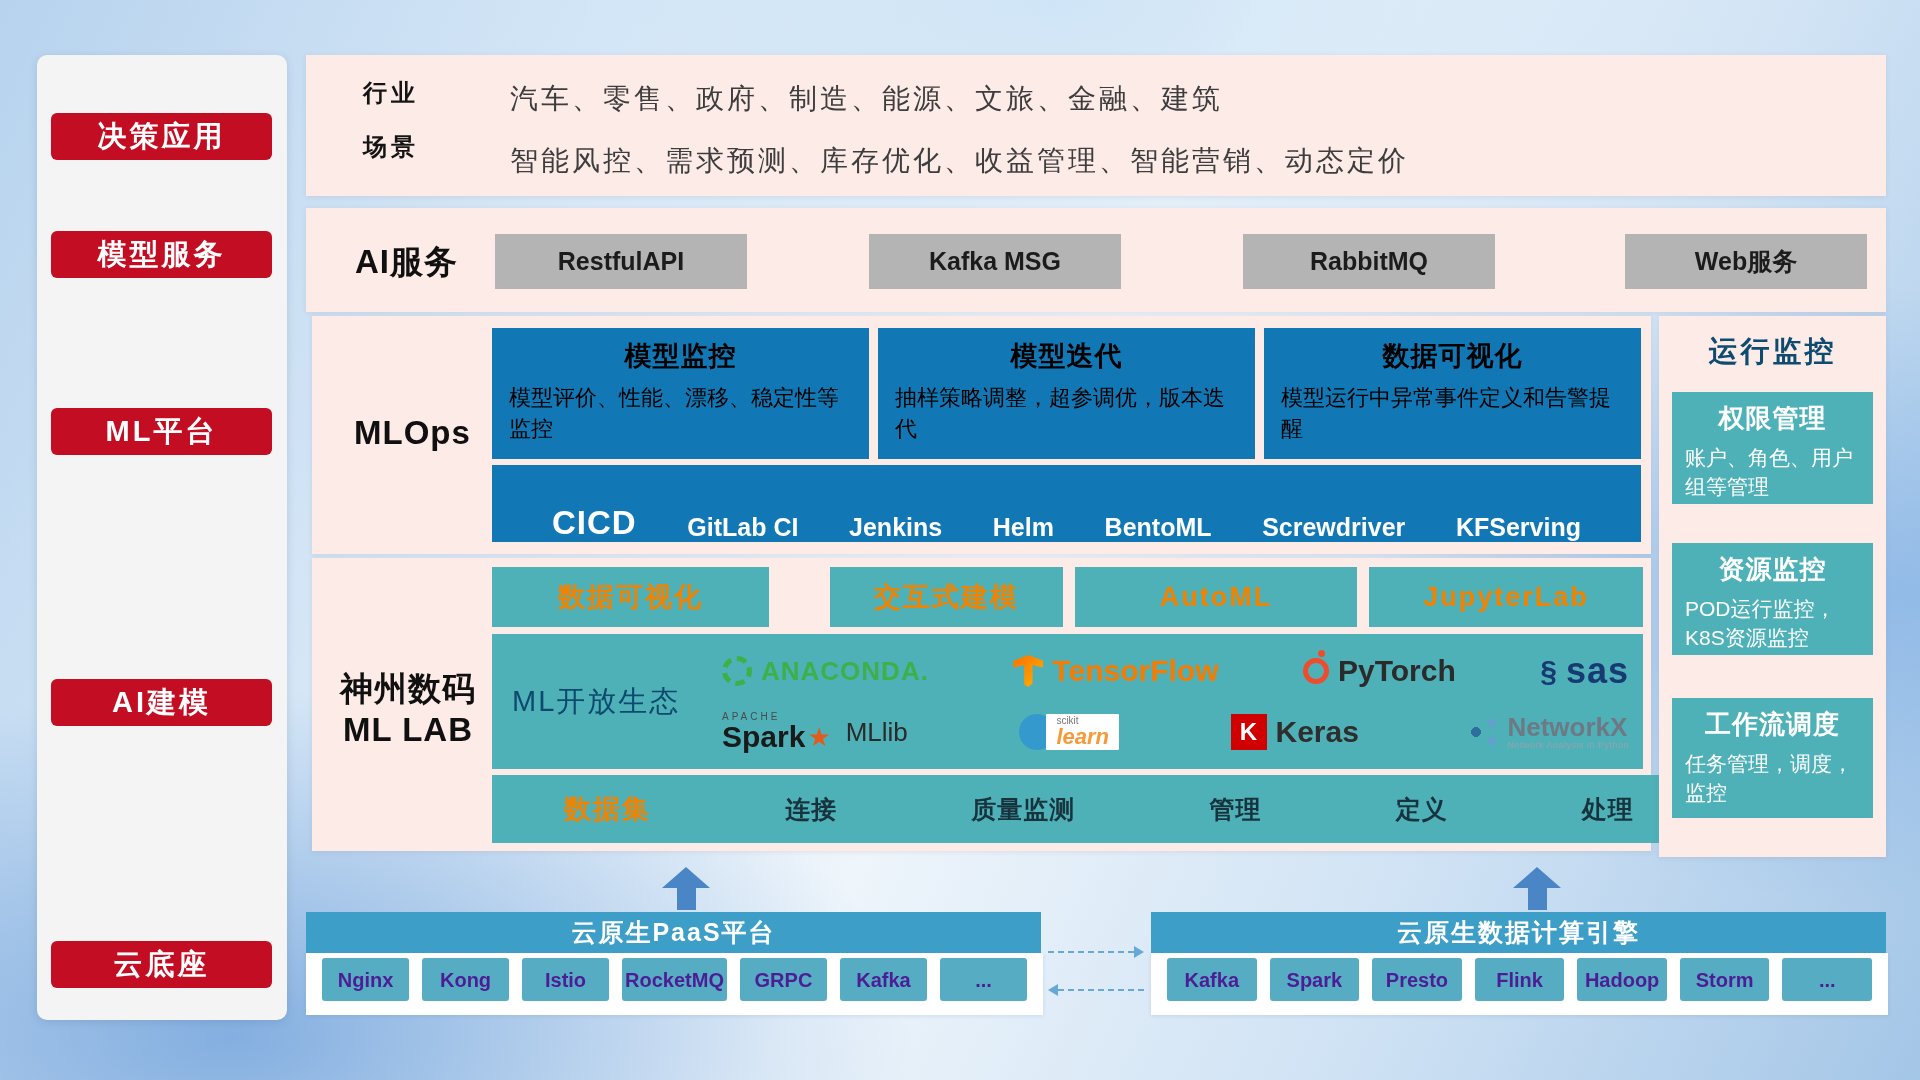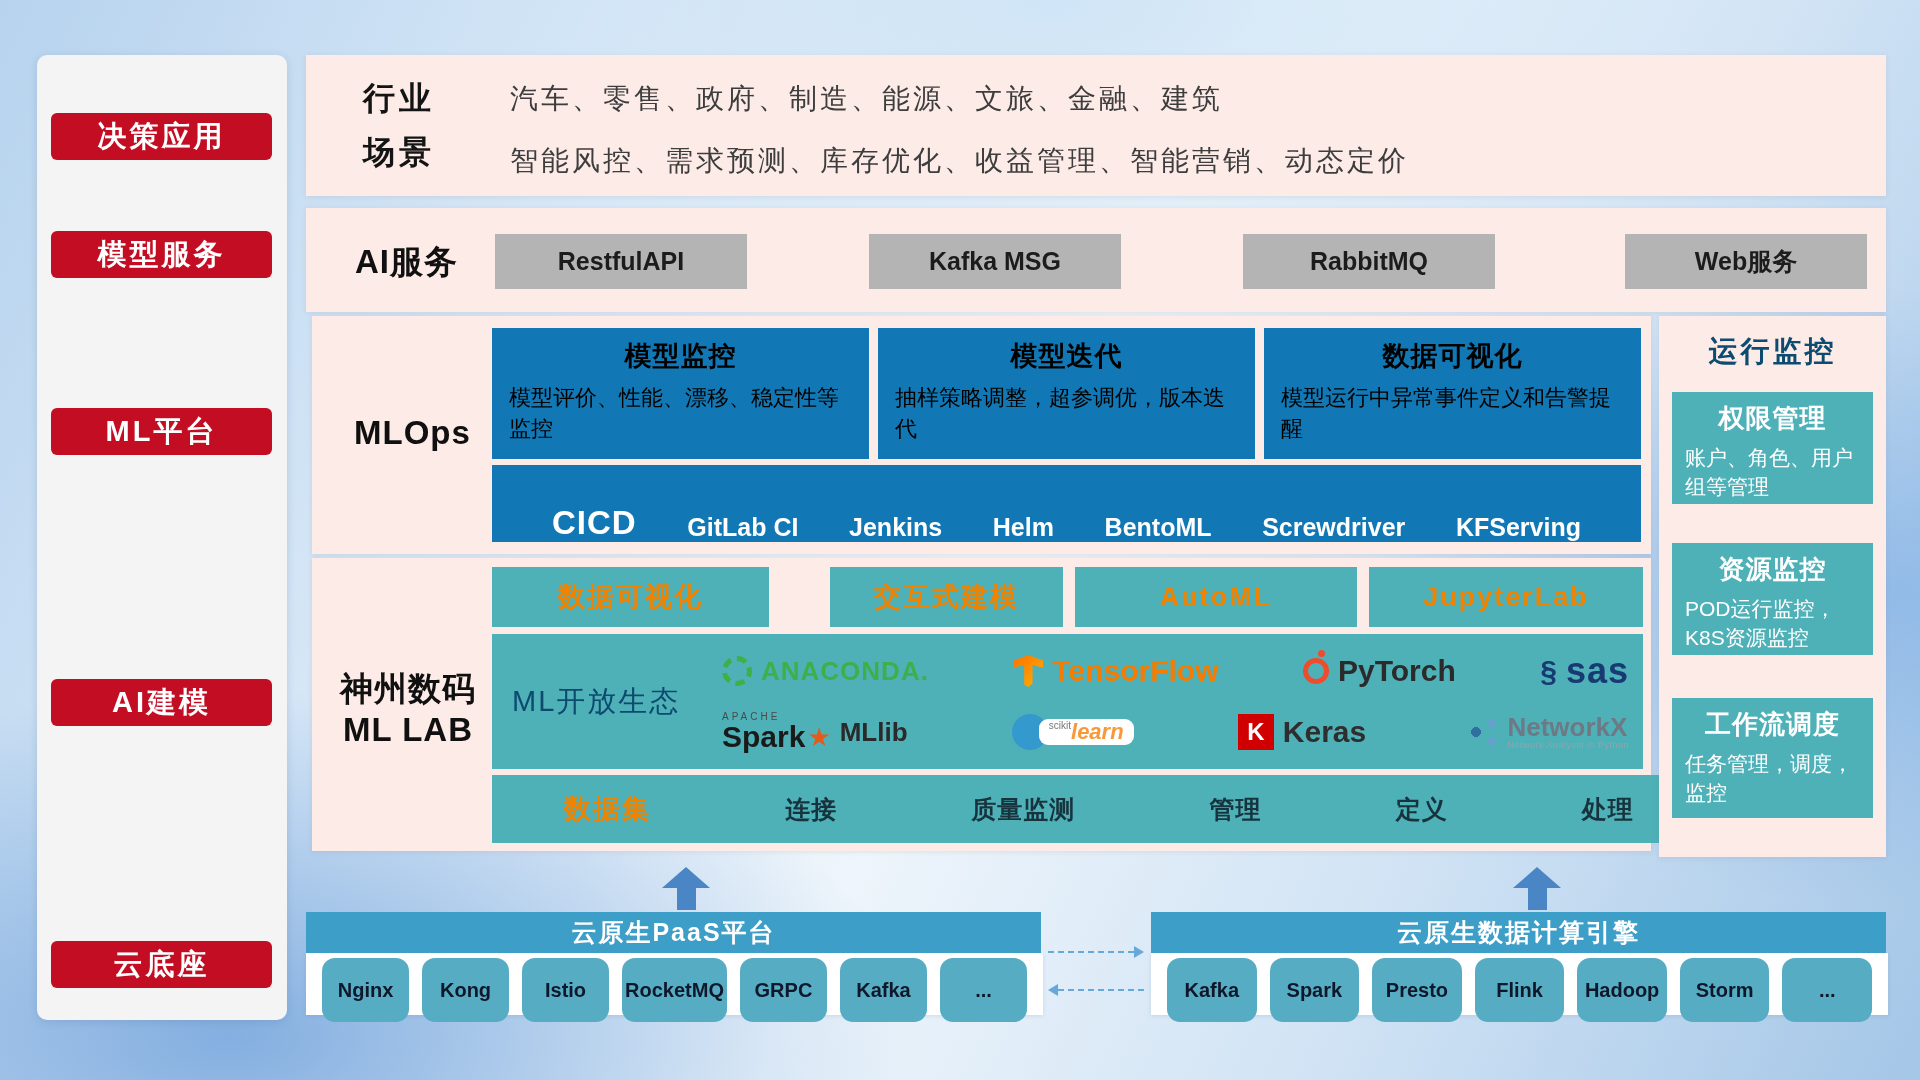--- a/index.html
+++ b/index.html
@@ -20,21 +20,21 @@
   
   .sidebar{ position:absolute; left:37px; top:55px; width:250px; height:965px;
     background:#f4f4f4; border-radius:10px; box-shadow:0 2px 8px rgba(60,90,130,.18); }
   .red-btn{ position:absolute; left:14px; width:221px; height:47px;
     background:#c30d23; color:#ffffff; font-size:29px; font-weight:bold; letter-spacing:3px;
     display:flex; align-items:center; justify-content:center; border-radius:6px; }
 
   
   .panel{ position:absolute; background:#fcebe7; box-shadow:0 1px 5px rgba(120,90,90,.12); }
 
-  .row-label{ position:absolute; font-size:32px; font-weight:bold; color:#141414; letter-spacing:4px; }
+  .row-label{ position:absolute; font-size:24px; font-weight:bold; color:#141414; letter-spacing:4px; }
   .row-text{ position:absolute; font-size:28px; color:#3d3d3d; letter-spacing:3px; }
 
   .big-label{ position:absolute; font-size:33px; font-weight:bold; color:#101010; line-height:1.25; letter-spacing:1px; }
 
   .gray-btn{ position:absolute; top:26px; height:55px; background:#b4b4b5; color:#1c1c1c;
     font-size:25px; font-weight:bold; display:flex; align-items:center; justify-content:center; }
 
   .blue-card{ position:absolute; background:#1278b5; color:#000000; padding:10px 17px 0; }
   .blue-card-title{ text-align:center; font-size:27px; font-weight:bold; margin-bottom:9px; letter-spacing:1px; }
   .blue-card-desc{ font-size:22px; line-height:1.4; }
@@ -70,24 +70,24 @@
     border-radius:50%; top:-13px; right:-1px; }
   .pytorch-text{ color:#2b2b2b; font-size:30px; font-weight:bold; }
 
   .ic-sas{ font-style:normal; font-size:30px; color:#173a73; font-weight:bold; }
   .sas-text{ color:#173a73; font-size:36px; font-weight:bold; letter-spacing:1px; }
 
   .spark-wrap{ display:inline-flex; flex-direction:column; line-height:1; }
   .spark-super{ font-size:10px; color:#4a4a4a; letter-spacing:3px; }
   .spark-text{ font-size:30px; font-weight:bold; color:#1a1a1a; display:inline-flex; align-items:center; gap:2px; }
   .ic-spark{ font-style:normal; color:#e25a1c; font-size:26px; line-height:1; }
-  .mllib-text{ color:#2a2a2a; font-size:26px; font-weight:bold; }
+  .mllib-text{ color:#2a2a2a; font-size:26px; font-weight:normal; margin-left:6px; }
 
   .ic-sklearn{ display:inline-block; width:36px; height:36px; background:#3499cd; border-radius:50%; }
-  .sk-wrap{ display:inline-flex; background:#ffffff; border-radius:9px;
+  .sk-wrap{ display:inline-flex; flex-direction:column; background:#ffffff; border-radius:1px;
     padding:2px 10px; margin-left:-18px; line-height:1; }
   .sk-wrap small{ font-size:10px; color:#777777; }
   .sk-text{ color:#f89939; font-size:22px; font-weight:bold; font-style:italic; }
 
   .ic-keras{ display:inline-flex; width:36px; height:36px; background:#d00000; color:#ffffff;
     align-items:center; justify-content:center; font-style:normal; font-weight:bold; font-size:24px; }
   .keras-text{ color:#2e2e2e; font-size:30px; font-weight:bold; }
 
   .ic-nx{ display:inline-block; width:28px; height:28px;
     background:
@@ -107,22 +107,22 @@
   .mon-title{ position:absolute; top:16px; left:0; width:100%; text-align:center;
     font-size:29px; font-weight:bold; color:#0d4b70; letter-spacing:3px; }
   .teal-card{ position:absolute; left:13px; width:201px; background:#4fb1b8; color:#ffffff; padding:9px 13px 0; }
   .teal-card-title{ text-align:center; font-size:26px; font-weight:bold; margin-bottom:7px; letter-spacing:1px; }
   .teal-card-desc{ font-size:21px; line-height:1.4; }
 
   .white-strip{ position:absolute; background:#ffffff; box-shadow:0 1px 4px rgba(80,110,150,.15); }
   .banner{ position:absolute; height:41px; background:#3d9ec7; color:#ffffff; font-size:25px;
     font-weight:bold; letter-spacing:2px; display:flex; align-items:center; justify-content:center; }
   .btn-row{ position:absolute; height:50px; display:flex; gap:13px; padding:0 16px; }
-  .cloud-btn{ flex:1; height:64px; background:#56adc3; color:#0f172a; font-size:20px; font-weight:bold;
-    display:flex; align-items:center; justify-content:center; border-radius:13px;
+  .cloud-btn{ flex:1; height:43px; background:#56adc3; color:#4c1d95; font-size:20px; font-weight:bold;
+    display:flex; align-items:center; justify-content:center; border-radius:3px;
     text-align:center; line-height:1.1; padding:0 3px; }
 
   .up-arrow{ position:absolute; width:48px; }
   .arr-head{ display:block; width:0; height:0; margin:0 auto;
     border-left:24px solid transparent; border-right:24px solid transparent;
     border-bottom:21px solid #4a86c6; }
   .arr-stem{ display:block; width:19px; height:22px; background:#4a86c6; margin:0 auto; }
 
   .dash-arrow{ position:absolute; height:12px; display:flex; align-items:center; }
   .dash-line{ flex:1; border-top:2px dashed #66a9d8; }

